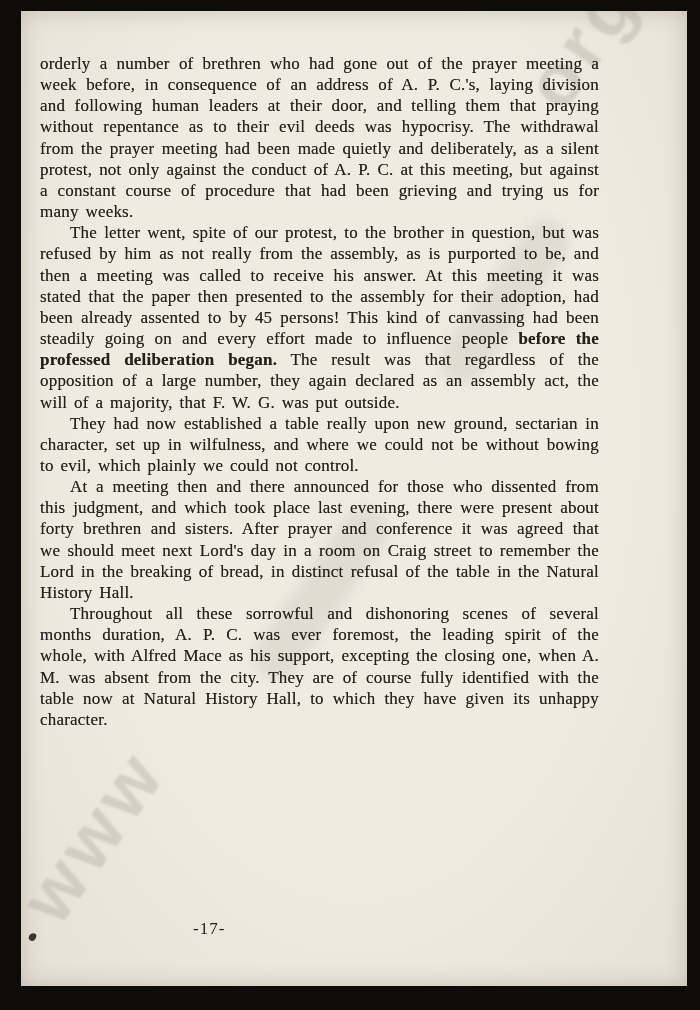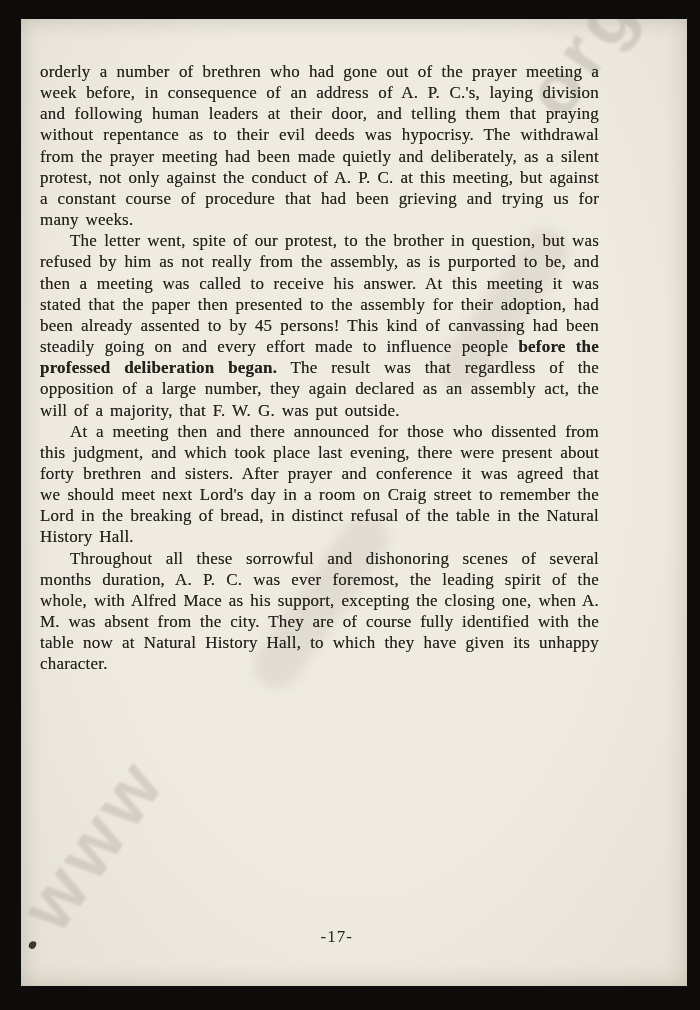--- a/index.html
+++ b/index.html
@@ -16,21 +16,20 @@
   }
   .page {
     position: absolute;
     left: 21px;
     top: 11px;
     right: 13px;
     bottom: 24px;
     background: radial-gradient(ellipse at 50% 42%, #efebe1 55%, #e6e1d5 100%);
     box-shadow: inset 0 0 22px rgba(70, 58, 42, 0.22);
     overflow: hidden;
-    margin-top: 8px;
   }
   .text-block {
     position: absolute;
     left: 19px;
     right: 88px;
     top: 42px;
   }
   .text-block p {
     margin: 0;
     text-align: justify;
@@ -39,23 +38,23 @@
     color: #24201b;
     word-spacing: 0.14em;
     letter-spacing: 0.012em;
     text-shadow: 0 0 0.5px rgba(36, 30, 24, 0.55);
   }
   .text-block p.indent { text-indent: 30px; }
   .bold { font-weight: bold; }
   .page-number {
     position: absolute;
     top: 908px;
-    left: 162px;
+    left: 172px;
     width: 170px;
-    text-align: right;
+    text-align: left;
     font-size: 17px;
     letter-spacing: 0.06em;
     color: #24201b;
   }
   .watermark {
     position: absolute;
     font-family: "Liberation Sans", "DejaVu Sans", sans-serif;
     font-weight: bold;
     font-size: 74px;
     letter-spacing: 6px;
@@ -100,20 +99,21 @@
   <div class="wm-smudge s1"></div>
   <div class="wm-smudge s2"></div>
 
   <div class="text-block">
 
     <p><span>orderly a number of brethren who had gone out of the prayer meeting a week before, in consequence of an address of A. P. C.'s, laying division and following human leaders at their door, and telling them that praying without repentance as to their evil deeds was hypocrisy. The withdrawal from the prayer meeting had been made quietly and deliberately, as a silent protest, not only against the conduct of A. P. C. at this meeting, but against a constant course of procedure that had been grieving and trying us for many weeks.</span></p>
 
 
     <p class="indent"><span>The letter went, spite of our protest, to the brother in question, but was refused by him as not really from the assembly, as is purported to be, and then a meeting was called to receive his answer. At this meeting it was stated that the paper then presented to the assembly for their adoption, had been already assented to by 45 persons! This kind of canvassing had been steadily going on and every effort made to influence people </span><span class="bold">before the professed deliberation began.</span><span> The result was that regardless of the opposition of a large number, they again declared as an assembly act, the will of a majority, that F. W. G. was put outside.</span></p>
 
+    <p class="indent"><span>They had now established a table really upon new ground, sectarian in character, set up in wilfulness, and where we could not be without bowing to evil, which plainly we could not control.</span></p>
 
     <p class="indent"><span>At a meeting then and there announced for those who dissented from this judgment, and which took place last evening, there were present about forty brethren and sisters.  After prayer and conference it was agreed that we should meet next Lord's day in a room on Craig street to remember the Lord in the breaking of bread, in distinct refusal of the table in the Natural History Hall.</span></p>
 
     <p class="indent"><span>Throughout all these sorrowful and dishonoring scenes of several months duration, A. P. C. was ever foremost, the leading spirit of the whole, with Alfred Mace as his support, excepting the closing one, when A. M. was absent from the city. They are of course fully identified with the table now at Natural History Hall, to which they have given its unhappy character.</span></p>
 
   </div>
 
   <div class="page-number">-17-</div>
 
   <div class="speck"></div>

